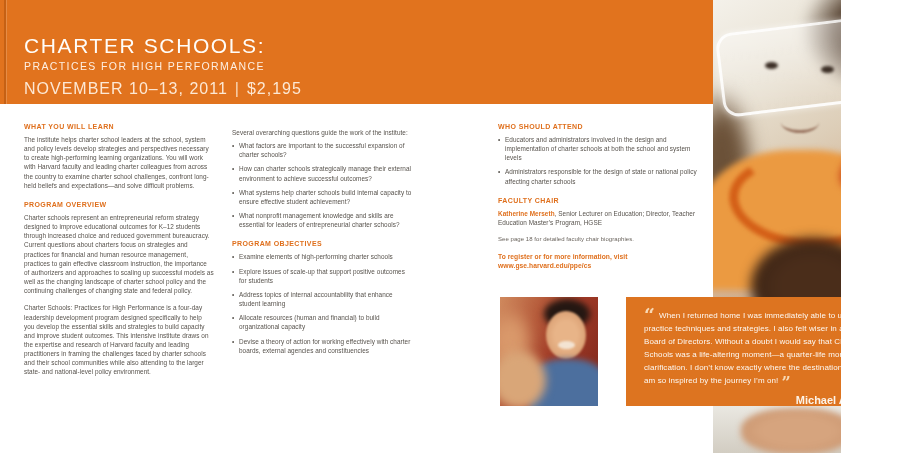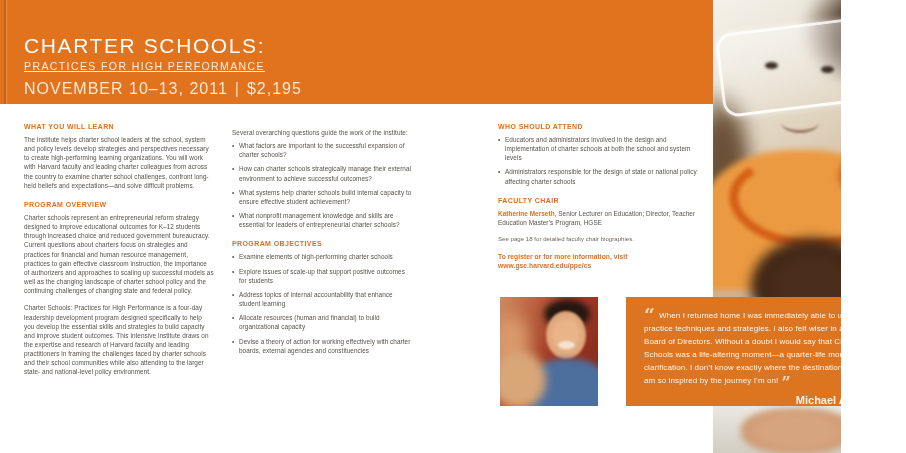--- a/index.html
+++ b/index.html
@@ -13,21 +13,21 @@
     position:absolute;left:0;top:0;width:713px;height:104px;
     background:#e1731e;color:#fffdf9;box-sizing:border-box;
     padding:34px 0 0 24px;
   }
   .fold-line{position:absolute;left:4px;top:0;width:2px;height:104px;background:rgba(125,50,0,.28);}
   .fold-hl{position:absolute;left:6px;top:0;width:1px;height:104px;background:rgba(255,255,255,.18);}
   .masthead h1{
     margin:0;font-size:21px;font-weight:400;letter-spacing:1.6px;color:#fffdf9;
   }
   .masthead h2{
-    margin:2px 0 0 0;font-size:10.5px;font-weight:400;letter-spacing:1.4px;color:rgba(255,246,236,.95);text-decoration:underline;
+    margin:2px 0 0 0;font-size:10.5px;font-weight:400;letter-spacing:1.4px;color:rgba(255,246,236,.95);
   }
   .dateline{margin-top:8px;font-size:16px;letter-spacing:1px;color:rgba(255,242,228,.92);}
   .dateline .sep{margin:0 7px;color:rgba(255,242,228,.8);}
   
   .col{position:absolute;color:#57524c;font-size:6.4px;line-height:1.43;letter-spacing:.05px;}
   .col1{left:24px;top:122px;width:190px;}
   .col2{left:232px;top:128px;width:182px;}
   .col3{left:498px;top:122px;width:210px;}
   .col h3{
     margin:0 0 3px 0;font-size:7px;letter-spacing:.4px;color:#df6f1c;font-weight:700;

